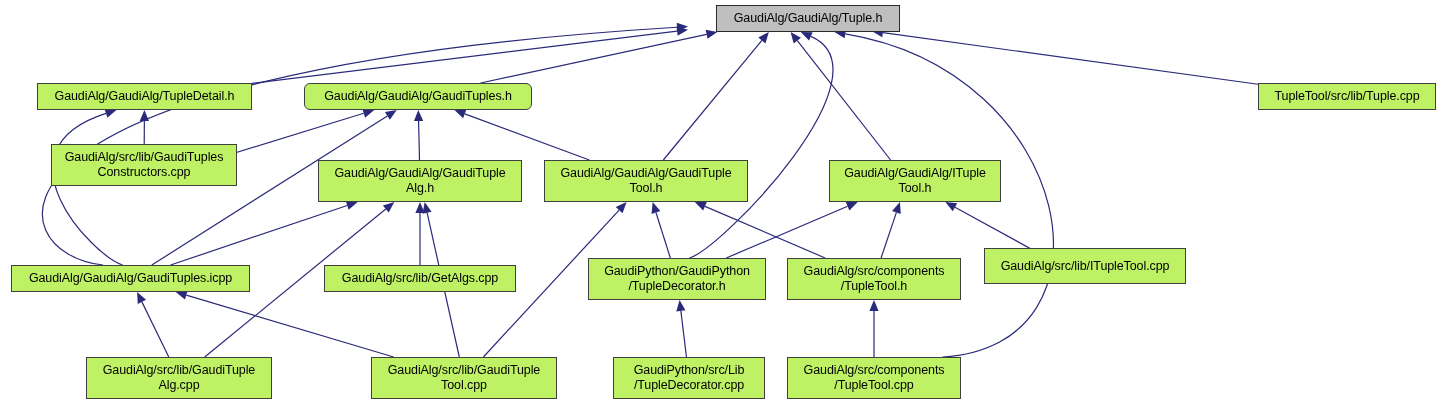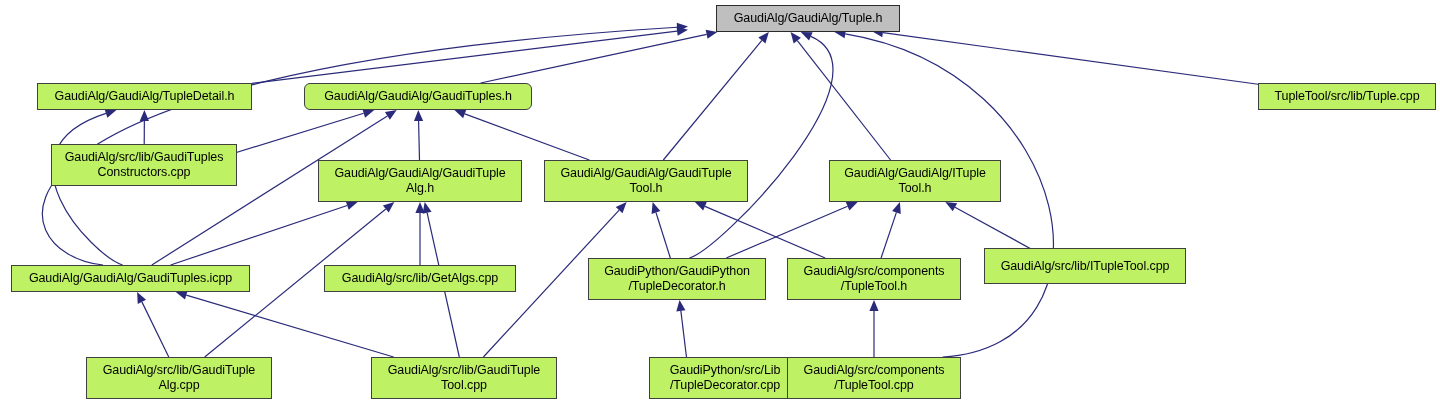--- a/index.html
+++ b/index.html
@@ -112,18 +112,18 @@
       <div class="node" style="left: 324px; top: 265px; width: 192px; height: 27px;">GaudiAlg/src/lib/GetAlgs.cpp</div>
       <div class="node" style="left: 588px; top: 258px; width: 178px; height: 42px;">GaudiPython/GaudiPython
 /TupleDecorator.h</div>
       <div class="node" style="left: 787px; top: 258px; width: 174px; height: 42px;">GaudiAlg/src/components
 /TupleTool.h</div>
       <div class="node" style="left: 984px; top: 248px; width: 202px; height: 36px;">GaudiAlg/src/lib/ITupleTool.cpp</div>
       <div class="node" style="left: 86px; top: 357px; width: 186px; height: 42px;">GaudiAlg/src/lib/GaudiTuple
 Alg.cpp</div>
       <div class="node" style="left: 371px; top: 357px; width: 186px; height: 42px;">GaudiAlg/src/lib/GaudiTuple
 Tool.cpp</div>
-      <div class="node" style="left: 613px; top: 357px; width: 152px; height: 42px; margin-left: 36px;">GaudiPython/src/Lib
+      <div class="node" style="left: 613px; top: 357px; width: 152px; height: 42px;">GaudiPython/src/Lib
 /TupleDecorator.cpp</div>
       <div class="node" style="left: 787px; top: 357px; width: 174px; height: 42px;">GaudiAlg/src/components
 /TupleTool.cpp</div>
     </div>
 </div>
 
 </body></html>

